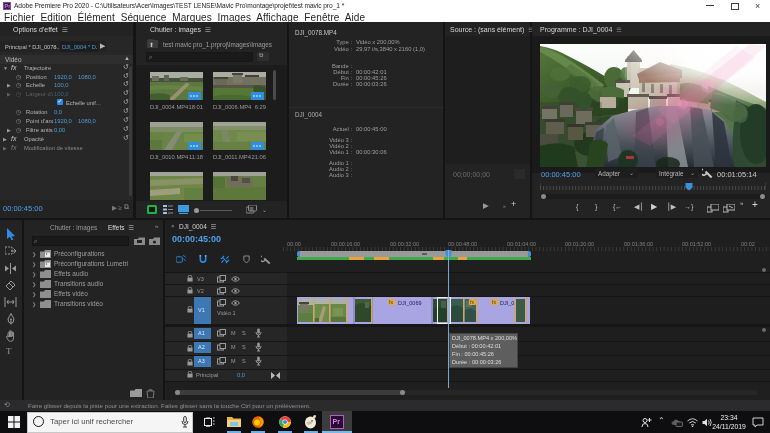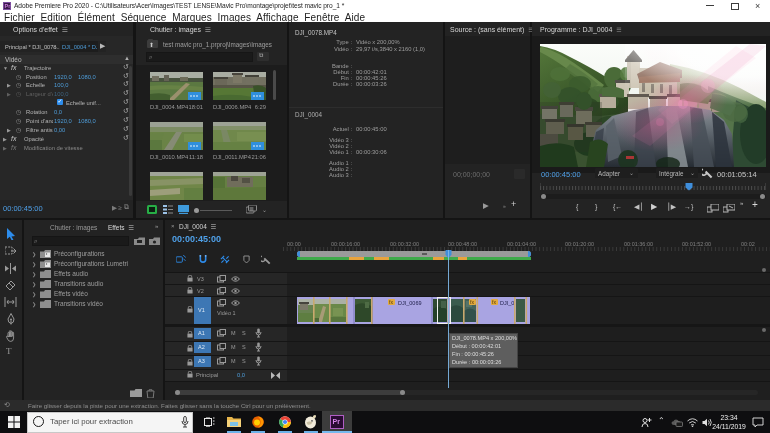--- a/index.html
+++ b/index.html
@@ -845,21 +845,21 @@
   <svg class="abs" style="left:8px;top:5px;" width="12" height="12" viewBox="0 0 12 12">
         <g fill="#f2f2f2">
           <rect x="0" y="0" width="5.5" height="5.5"></rect>
           <rect x="6.5" y="0" width="5.5" height="5.5"></rect>
           <rect x="0" y="6.5" width="5.5" height="5.5"></rect>
           <rect x="6.5" y="6.5" width="5.5" height="5.5"></rect>
         </g>
       </svg>
   <div class="abs" style="left:27px;top:1px;width:166px;height:21px;background:#f5f5f5;border:1px solid #c8c8c8;box-sizing:border-box;"></div>
   <div class="abs" style="left:33px;top:5px;width:11px;height:11px;border:1.5px solid #1a1a1a;border-radius:50%;box-sizing:border-box;"></div>
-  <div class="abs" style="left:50px;top:6px;color:#4a4a4a;font-size:7.8px;">Taper ici pour extraction</div>
+  <div class="abs" style="left:50px;top:6px;color:#4a4a4a;font-size:7.8px;">Taper ici unif rechercher</div>
   <svg class="abs" style="left:181px;top:5px;" width="8" height="12" viewBox="0 0 8 12">
         <rect x="2.7" y="0.5" width="2.6" height="6" rx="1.3" fill="none" stroke="#3a3a3a"></rect>
         <path d="M1 5 Q1 8.5 4 8.5 Q7 8.5 7 5 M4 8.5 V11 M2 11 H6" stroke="#3a3a3a" fill="none"></path>
       </svg>
   <svg class="abs" style="left:204px;top:6px;" width="11" height="10" viewBox="0 0 11 10">
         <rect x="0.5" y="1.5" width="7" height="7" fill="none" stroke="#e8e8e8"></rect>
         <path d="M9 1 L10.5 1 M9 4 L10.5 4 M9 7 L10.5 7" stroke="#e8e8e8"></path>
         <path d="M2 0 L6 0 M2 9.8 L6 9.8" stroke="#e8e8e8"></path>
       </svg>
   <svg class="abs" style="left:227px;top:5px;" width="14" height="11" viewBox="0 0 14 11">

